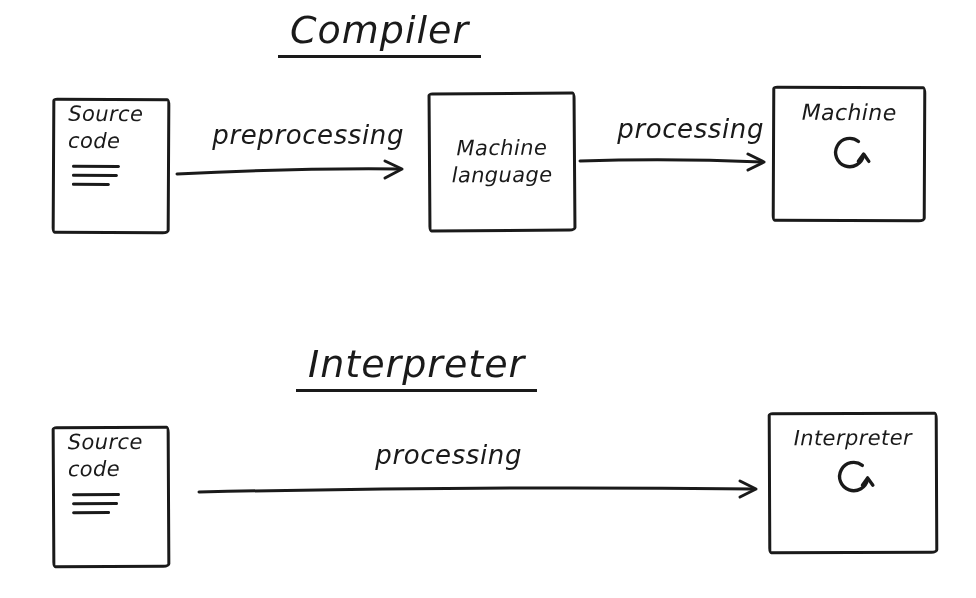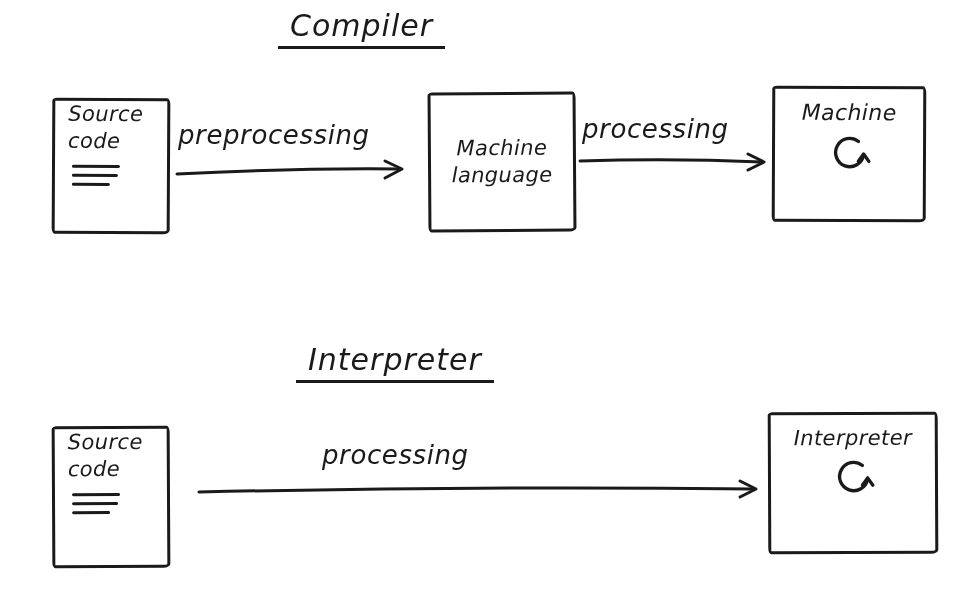--- a/index.html
+++ b/index.html
@@ -11,21 +11,21 @@
     position: relative;
     width: 976px;
     height: 598px;
     background: #ffffff;
     overflow: hidden;
     font-family: "DejaVu Sans", sans-serif;
     color: #1a1a1a;
   }
   .section-title {
     position: absolute;
-    font-size: 30px;
+    font-size: 38px;
     font-style: italic;
     letter-spacing: 1px;
     border-bottom: 3px solid #1a1a1a;
     padding: 0 12px 3px 12px;
     white-space: nowrap;
     text-align: center;
   }
   .node {
     position: absolute;
     border: 3px solid #1a1a1a;
@@ -68,21 +68,21 @@
     margin-bottom: 6px;
   }
   .text-line.l1 { width: 48px; }
   .text-line.l2 { width: 46px; }
   .text-line.l3 { width: 38px; }
   .arrow-label {
     position: absolute;
     font-size: 26px;
     font-style: italic;
     letter-spacing: .6px;
-    text-align: left;
+    text-align: right;
     white-space: nowrap;
   }
   .arrows-overlay {
     position: absolute;
     top: 0;
     left: 0;
     pointer-events: none;
   }
   .loop-icon {
     display: block;

